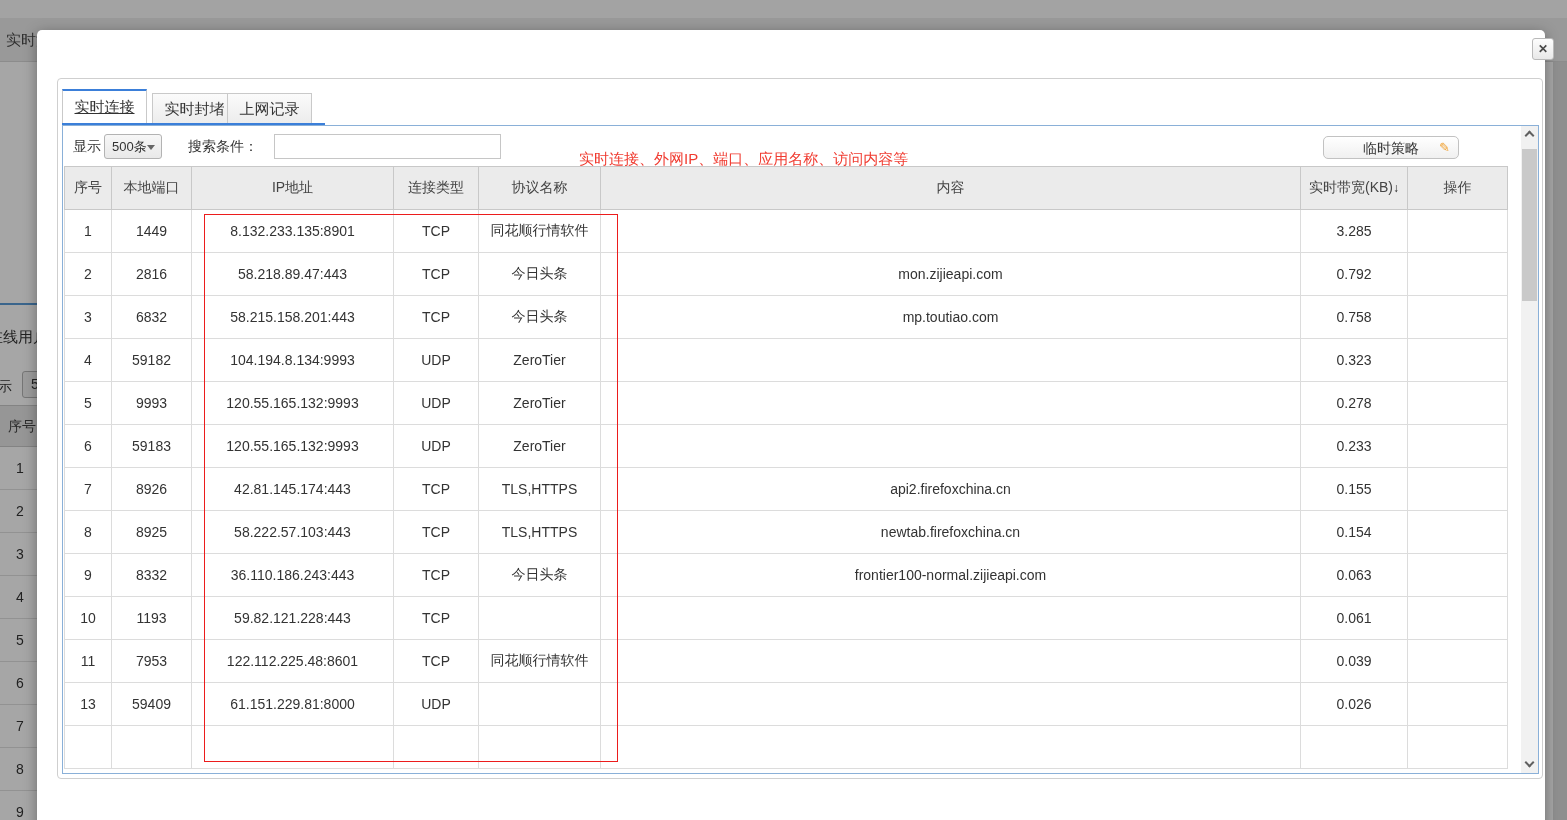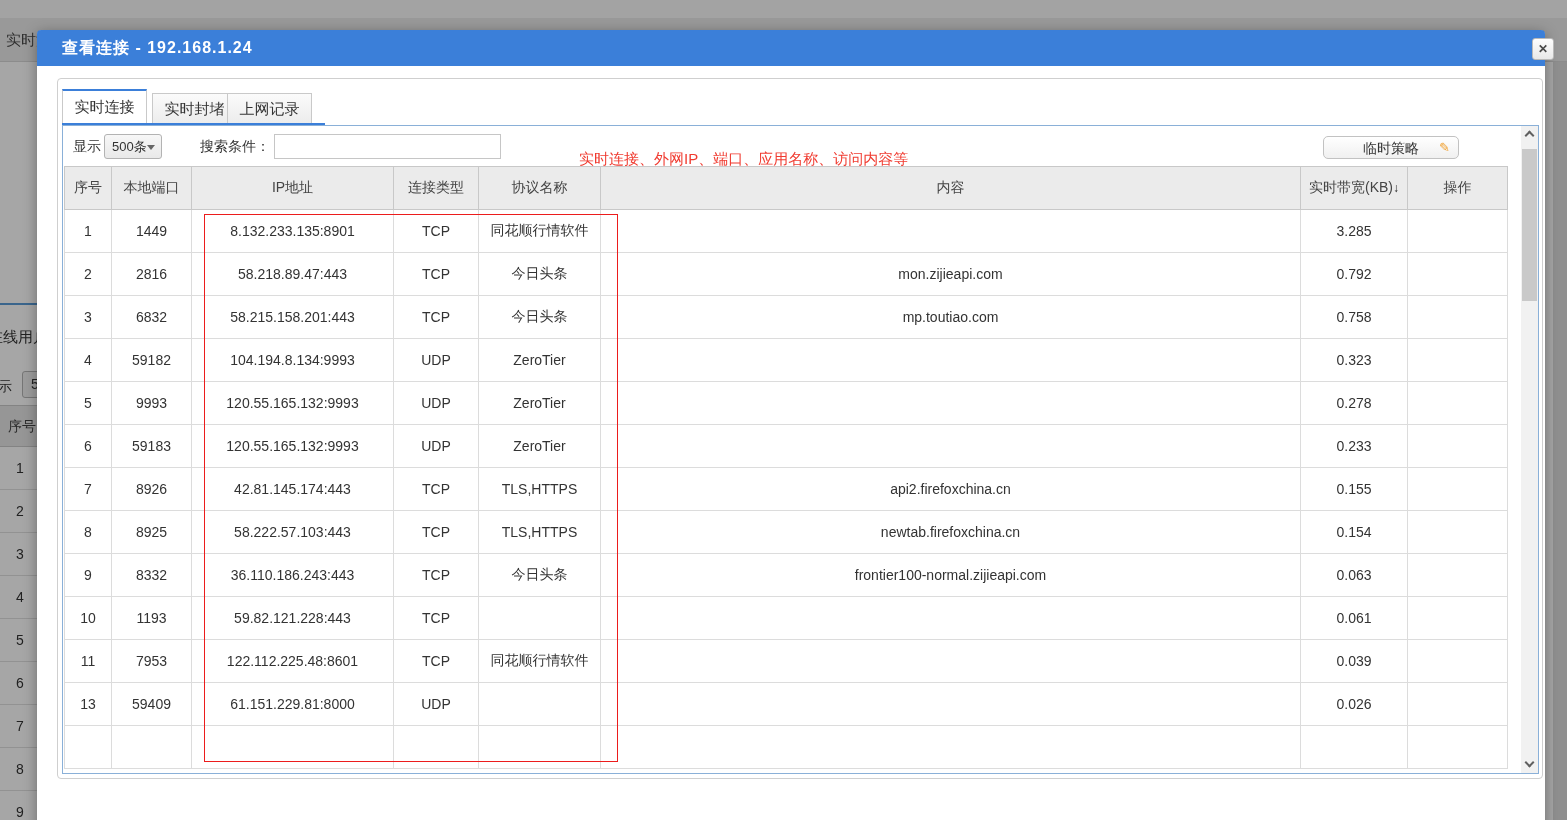--- a/index.html
+++ b/index.html
@@ -98,43 +98,40 @@
       <div class="u-row"><span>6</span></div>
       <div class="u-row"><span>7</span></div>
       <div class="u-row"><span>8</span></div>
       <div class="u-row"><span>9</span></div>
     </div>
 </div>
 
 <div class="overlay"></div>
 
 <div class="modal">
-  <div class="m-header">
-    <span class="m-title">查看连接 - 192.168.1.24</span>
-  </div>
   <button class="m-close">
     <span>✕</span>
   </button>
 
   <div class="panel"></div>
   <div class="tab-underline"></div>
   <div id="tabs-mount">
-      <div class="tab active" style="left: 25px;">实时连接</div>
+      <div class="tab active" style="left: 25px; text-decoration: underline;">实时连接</div>
       <div class="tab inactive" style="left: 115px;">实时封堵</div>
       <div class="tab inactive" style="left: 190px;">上网记录</div>
     </div>
 
   <div class="scrollbox">
     <div class="controls">
       <span class="ctl-lbl" style="left:10px">显示</span>
       <div class="sel">
         <span>500条</span>
         <i class="caret"></i>
       </div>
-      <span class="ctl-lbl" style="left:137px">搜索条件：</span>
+      <span class="ctl-lbl" style="left:125px">搜索条件：</span>
       <input class="search-input" type="text" value="" style="">
       <span class="hint">实时连接、外网IP、端口、应用名称、访问内容等</span>
       <button class="policy-btn">
         <span>临时策略</span>
         <i class="pencil">✎</i>
       </button>
     </div>
 
     <table class="conn">
       <colgroup>

